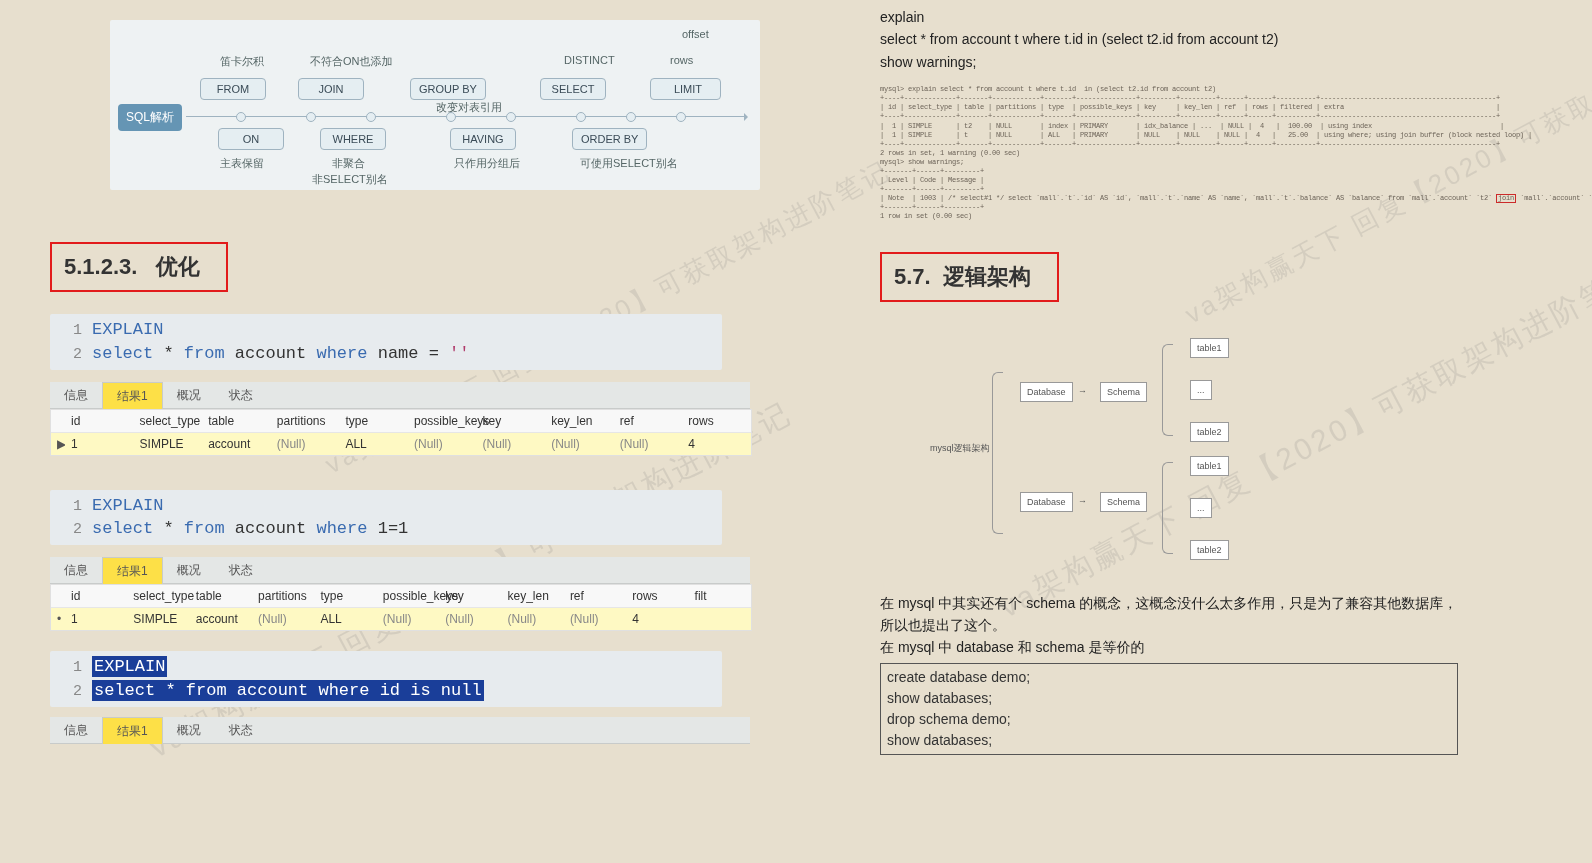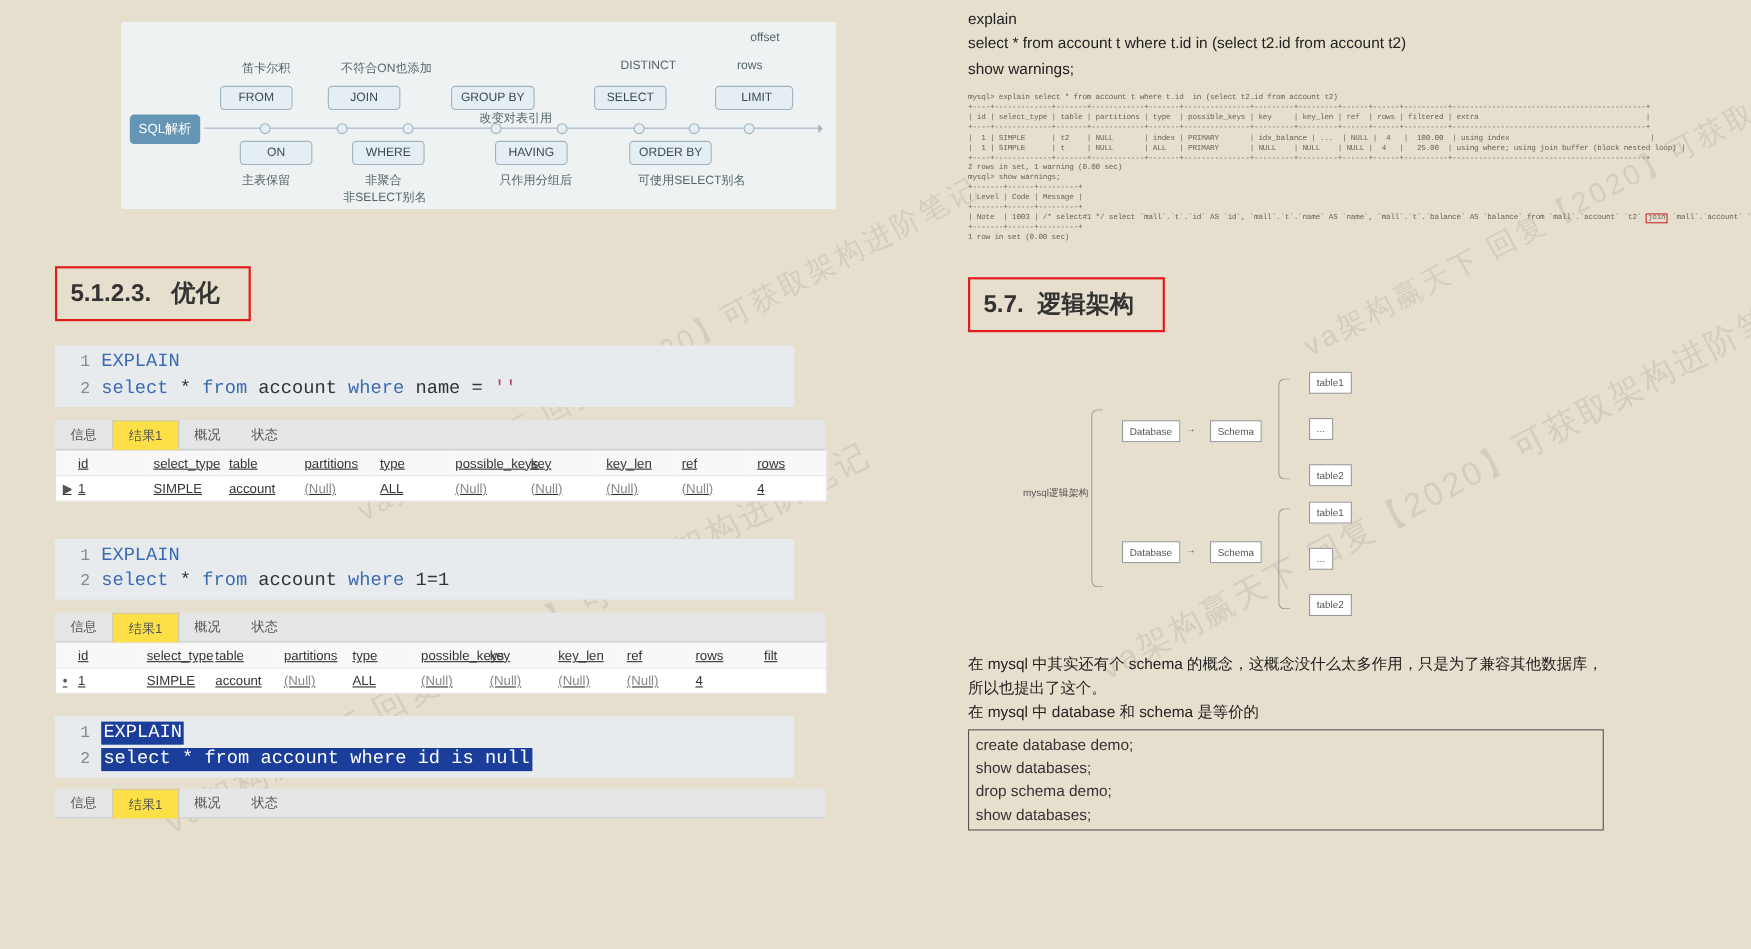--- a/index.html
+++ b/index.html
@@ -74,21 +74,21 @@
   .codeblk .ln { display:inline-block; width:28px; text-align:right; padding-right:10px; color:#888; font-size:15px; }
   .kw { color:#3a6bb0; }
   .str { color:#b03a6b; }
   .codeblk .row { white-space:pre; line-height:1.4; }
   .codeblk .sel span.selbg { background:#1a3e99; color:#fff; padding:1px 2px; }
 
   
   .tabs { margin-top:12px; background:#e4e7e6; height:26px; font-size:12px; display:flex; border-bottom:1px solid #c8cbca; width:700px;}
   .tabs .tab { padding:5px 14px; color:#555; cursor:default;}
   .tabs .tab.active { background:#fde047; border-top:1px solid #c8cbca; border-left:1px solid #c8cbca; border-right:1px solid #c8cbca; margin-bottom:-1px;}
-  .grid { background:#ffffff; border:1px solid #e0e0e0; width:700px; font-size:12px;text-decoration:underline; }
+  .grid { background:#fef9c3; border:1px solid #e0e0e0; width:700px; font-size:12px; }
   .grid table { border-collapse:collapse; width:100%; table-layout:fixed;}
   .grid th { background:#f8f8f8; text-align:left; padding:4px 6px; border-bottom:1px solid #e6e6e6; font-weight:normal; color:#333; font-size:12px;}
   .grid td { padding:4px 6px; color:#888; border-top:1px solid #f0f0f0; white-space:nowrap; overflow:hidden;}
   .grid td.dark{ color:#333; }
   .grid .ptr { color:#555; width:10px; }
 
   
   .rtext { font-size:14px; line-height:1.6; color:#222; }
   .rcodebox { border:1px solid #555; padding:3px 6px; font-size:14px; line-height:1.5; margin-top:4px; width:564px;}
 

